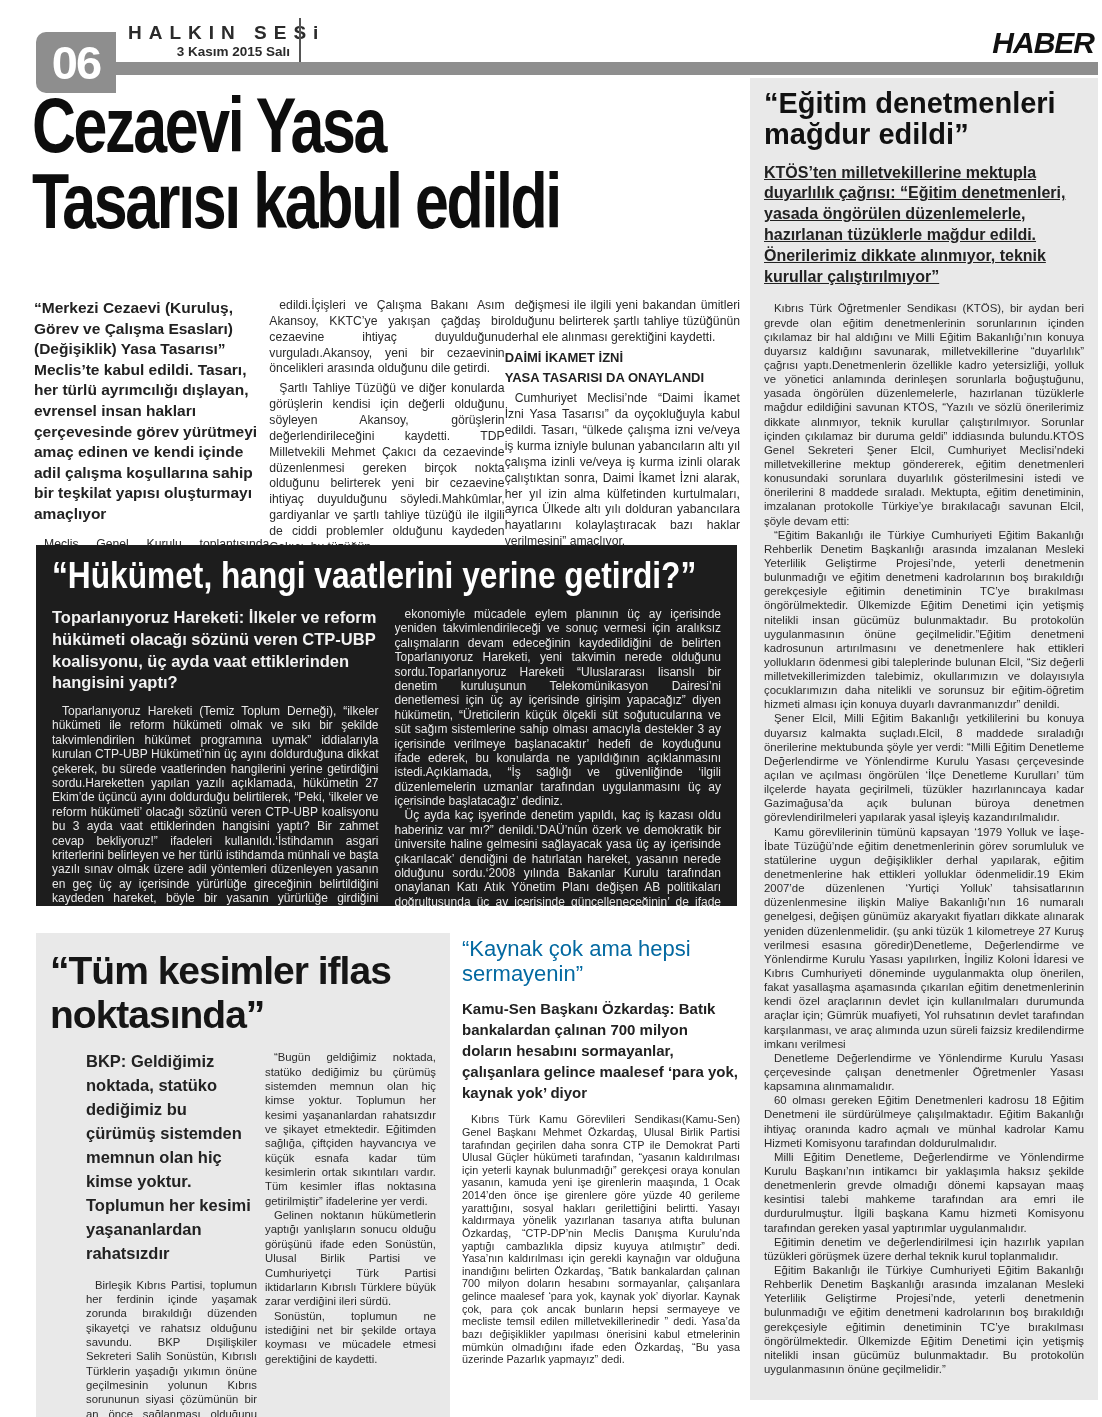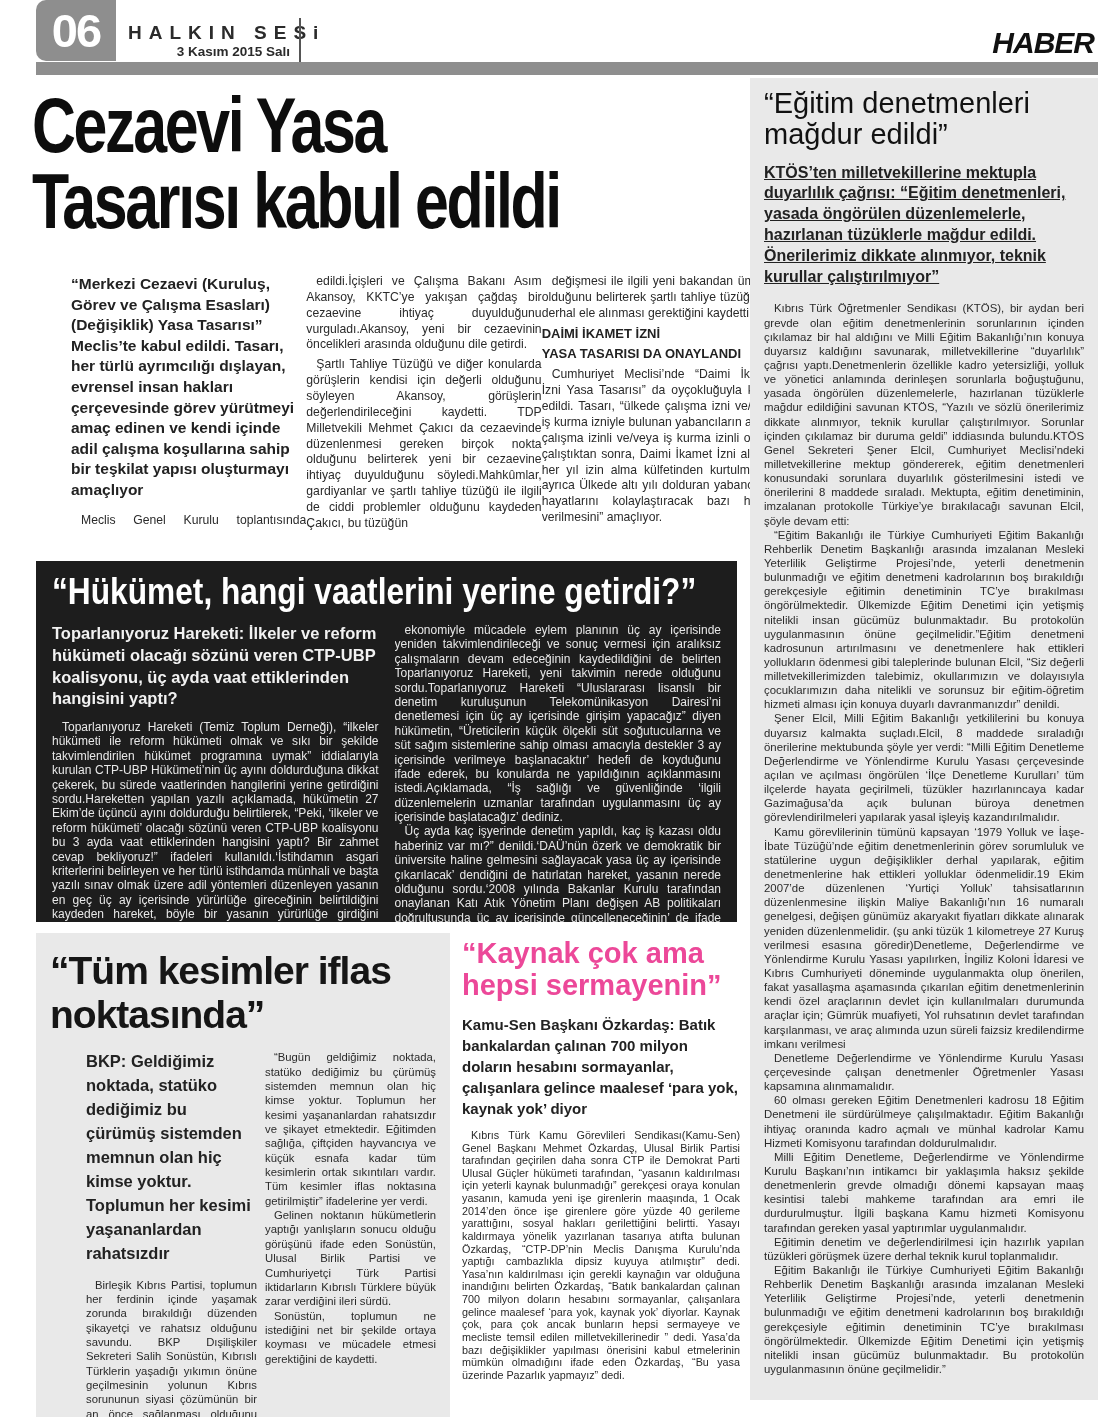--- a/index.html
+++ b/index.html
@@ -1,71 +1,71 @@
 <!DOCTYPE html>
 <html><head>
 <meta charset="utf-8">
 <style>
   html,body{margin:0;padding:0;background:#ffffff;}
   .page{position:relative;width:1102px;height:1417px;background:#ffffff;overflow:hidden;
         font-family:"Liberation Sans",sans-serif;color:#1a1a1a;}
   
   .hdr-bar{position:absolute;left:36px;top:62px;width:1062px;height:13px;background:#8e8e8e;}
-  .hdr-badge{position:absolute;left:36px;top:0;width:80px;height:61px;background:#8e8e8e;
+  .hdr-badge{position:absolute;left:36px;top:32px;width:80px;height:61px;background:#8e8e8e;
              border-radius:10px 0 0 10px;display:flex;align-items:center;justify-content:center;
              color:#fff;font-size:47px;font-weight:bold;letter-spacing:-2px;}
   .hdr-tab{position:absolute;left:116px;top:14px;width:200px;height:48px;background:#fff;
            border-radius:0 0 18px 0;}
   .masthead{position:absolute;left:128px;top:22px;width:160px;text-align:left;
             font-weight:bold;font-size:19px;letter-spacing:7px;color:#2b2b2b;white-space:nowrap;}
   .mastdate{position:absolute;left:128px;top:44px;width:162px;text-align:right;
             font-weight:bold;font-size:13.5px;color:#2b2b2b;white-space:nowrap;}
   .hdr-vline{position:absolute;left:299px;top:18px;width:2px;height:44px;background:#555;}
   .section-lbl{position:absolute;right:8px;top:26px;font-size:30px;font-weight:bold;
                font-style:italic;letter-spacing:-1px;color:#111;}
   
   .lead-headline{position:absolute;left:32px;top:88px;transform:scaleX(0.78);transform-origin:left top;
                  font-size:78px;line-height:0.97;font-weight:bold;letter-spacing:-3px;color:#0d0d0d;
                  white-space:nowrap;}
-  .lead-cols{position:absolute;left:34px;top:274px;width:706px;height:256px;display:flex;gap:0;overflow:hidden;margin-left:37px;}
+  .lead-cols{position:absolute;left:34px;top:298px;width:706px;height:256px;display:flex;gap:0;overflow:hidden;}
   .lead-col{flex:1;overflow:hidden;}
   .lead-intro{font-size:15.5px;font-weight:bold;line-height:1.33;color:#222;}
   .bodytxt{font-size:12.2px;line-height:1.3;text-align:justify;color:#2a2a2a;}
   .bodytxt p{margin:0 0 4px 0;text-indent:10px;}
   .kicker{font-size:13px;font-weight:bold;color:#222;margin:6px 0 0 0;line-height:1.3;}
   
   .rail{position:absolute;left:750px;top:78px;width:348px;height:1322px;background:#e9e9e9;
         padding:10px 14px;box-sizing:border-box;overflow:hidden;}
-  .rail-headline{font-size:29px;font-weight:normal;line-height:1.08;color:#111;margin:0 0 12px 0;}
+  .rail-headline{font-size:29px;font-weight:bold;line-height:1.08;color:#111;margin:0 0 12px 0;}
   .rail-subhead{font-size:16px;font-weight:bold;line-height:1.3;color:#222;margin:0 0 14px 0;text-decoration:underline;}
   .rail-body{font-size:11.4px;line-height:1.24;text-align:justify;color:#2a2a2a;}
   .rail-body p{margin:0;text-indent:10px;}
   
   .blackbox{position:absolute;left:36px;top:545px;width:701px;height:361px;background:#1d1d1d;
-            color:#fff;padding:8px 16px;box-sizing:border-box;overflow:hidden;margin-top:16px;}
+            color:#fff;padding:8px 16px;box-sizing:border-box;overflow:hidden;}
   .bb-headline{transform:scaleX(0.88);transform-origin:left top;font-size:36px;font-weight:bold;
                white-space:nowrap;margin:2px 0 10px 0;color:#fff;}
   .bb-cols{display:flex;gap:16px;}
   .bb-col{flex:1;overflow:hidden;}
   .bb-subhead{font-size:16.5px;font-weight:bold;line-height:1.32;margin:0 0 10px 0;color:#f2f2f2;}
   .bb-body{font-size:12px;line-height:1.2;text-align:justify;color:#e8e8e8;}
   .bb-body p{margin:0;text-indent:10px;}
   
   .bkpbox{position:absolute;left:36px;top:933px;width:414px;height:584px;background:#e9e9e9;
           padding:12px 14px;box-sizing:border-box;overflow:hidden;}
   .bkp-headline{font-size:39px;font-weight:bold;line-height:1.12;letter-spacing:-1px;color:#161616;
                 margin:4px 0 14px 0;}
   .bkp-cols{display:flex;gap:8px;margin-left:36px;}
   .bkp-col{flex:1;overflow:hidden;}
   .bkp-subhead{font-size:16.5px;font-weight:bold;line-height:1.45;color:#222;margin:0 0 12px 0;}
   .bkp-body{font-size:11.3px;line-height:1.27;text-align:justify;color:#2a2a2a;}
   .bkp-body p{margin:0;text-indent:9px;}
   
   .kamusen{position:absolute;left:462px;top:933px;width:278px;height:484px;overflow:hidden;}
-  .ks-headline{font-size:29px;font-weight:bold;line-height:1.12;color:#ec4899;margin:4px 0 12px 0;}
+  .ks-headline{font-size:22px;font-weight:normal;line-height:1.12;color:#0369a1;margin:4px 0 12px 0;}
   .ks-subhead{font-size:15px;font-weight:bold;line-height:1.4;color:#222;margin:0 0 10px 0;}
   .ks-body{font-size:10.8px;line-height:1.17;text-align:justify;color:#2a2a2a;}
   .ks-body p{margin:0;text-indent:9px;}
 </style>
 </head>
 <body>
 
 <div class="page">
 
   <div class="hdr-bar"></div>

